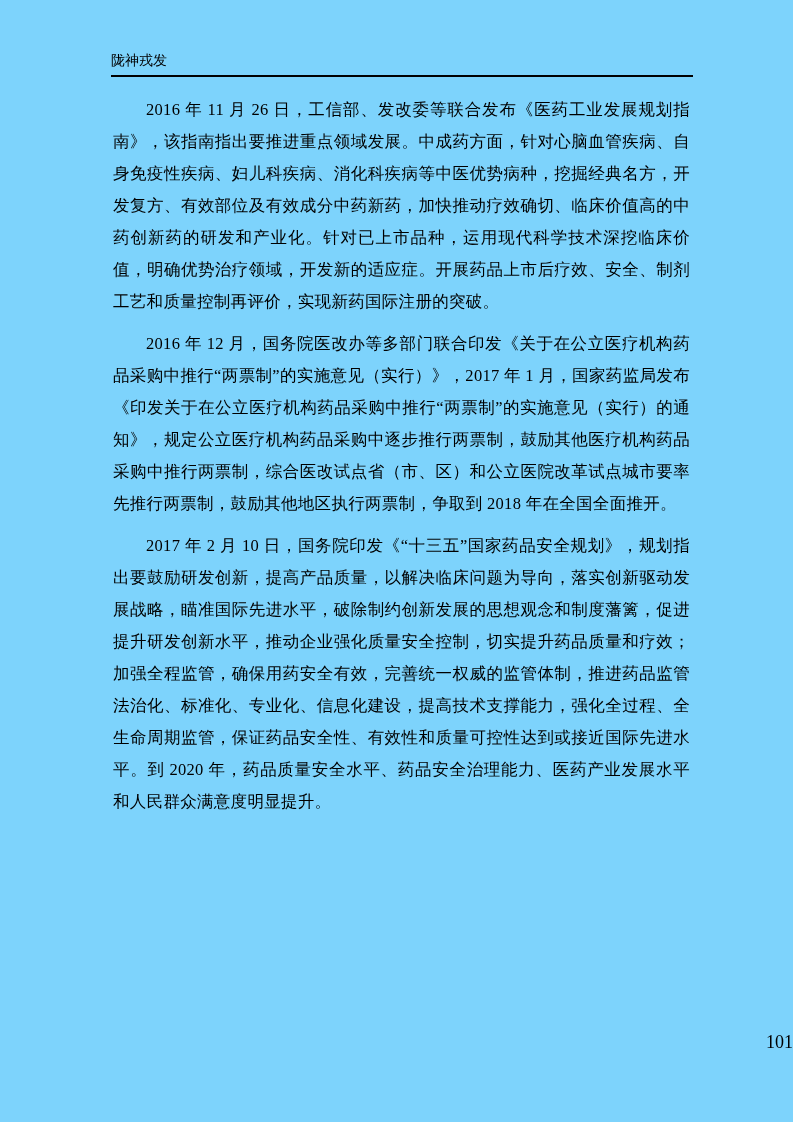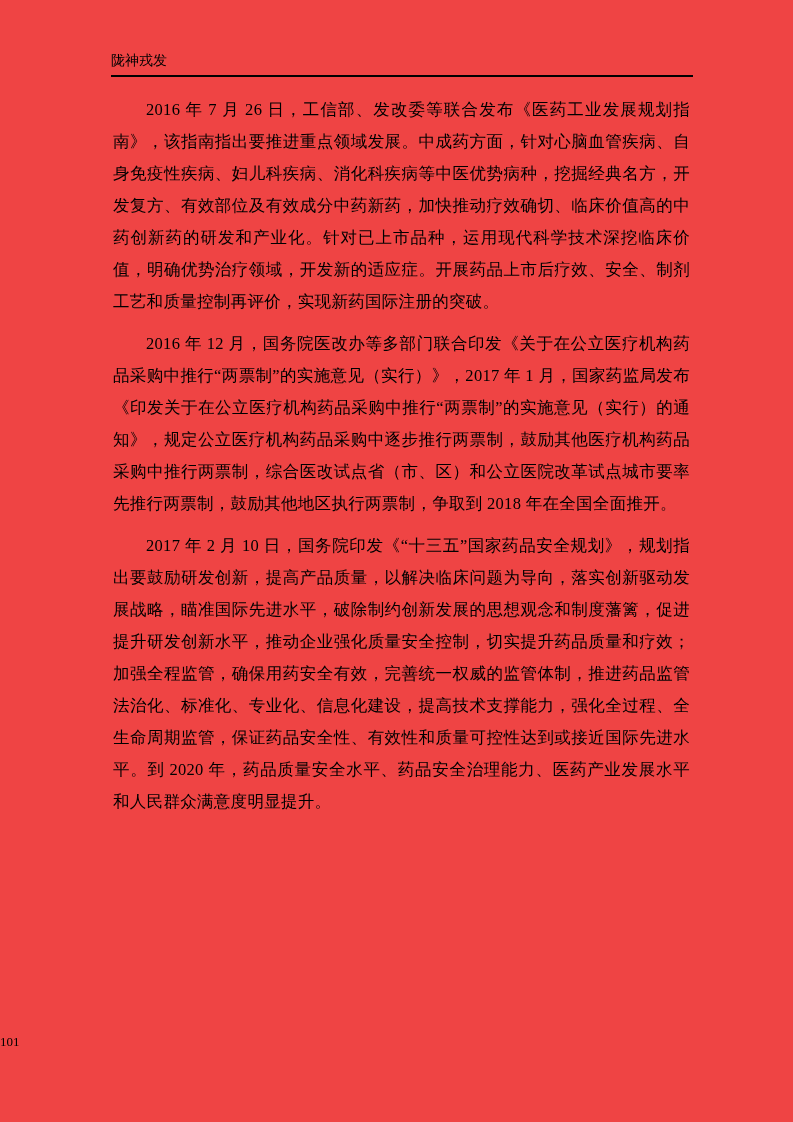--- a/index.html
+++ b/index.html
@@ -4,21 +4,21 @@
 <style>
   html, body {
     margin: 0;
     padding: 0;
     background: #ffffff;
   }
   .page {
     position: relative;
     width: 793px;
     height: 1122px;
-    background: #ef4444;
+    background: #7dd3fc;
     color: #000000;
     font-family: "Liberation Serif", "DejaVu Serif", serif;
     overflow: hidden;
     margin: 0 auto;
   }
   .header {
     position: absolute;
     left: 111px;
     right: 100px;
     top: 52px;
@@ -48,36 +48,36 @@
     text-indent: 2em;
   }
   .para.no-indent {
     text-indent: 0;
   }
   .footer {
     position: absolute;
     left: 0;
     right: 0;
     top: 1033px;
-    text-align: left;
-    font-size: 13px;
+    text-align: right;
+    font-size: 18px;
     line-height: 18px;
   }
 </style>
 </head>
 <body>
 
 <div class="page">
 
   <div class="header">
     <span class="header-left">陇神戎发</span>
   </div>
 
   <div class="doc-body">
-    <p class="para">2016 年 7 月 26 日，工信部、发改委等联合发布《医药工业发展规划指南》，该指南指出要推进重点领域发展。中成药方面，针对心脑血管疾病、自身免疫性疾病、妇儿科疾病、消化科疾病等中医优势病种，挖掘经典名方，开发复方、有效部位及有效成分中药新药，加快推动疗效确切、临床价值高的中药创新药的研发和产业化。针对已上市品种，运用现代科学技术深挖临床价值，明确优势治疗领域，开发新的适应症。开展药品上市后疗效、安全、制剂工艺和质量控制再评价，实现新药国际注册的突破。</p>
+    <p class="para">2016 年 11 月 26 日，工信部、发改委等联合发布《医药工业发展规划指南》，该指南指出要推进重点领域发展。中成药方面，针对心脑血管疾病、自身免疫性疾病、妇儿科疾病、消化科疾病等中医优势病种，挖掘经典名方，开发复方、有效部位及有效成分中药新药，加快推动疗效确切、临床价值高的中药创新药的研发和产业化。针对已上市品种，运用现代科学技术深挖临床价值，明确优势治疗领域，开发新的适应症。开展药品上市后疗效、安全、制剂工艺和质量控制再评价，实现新药国际注册的突破。</p>
     <p class="para">2016 年 12 月，国务院医改办等多部门联合印发《关于在公立医疗机构药品采购中推行“两票制”的实施意见（实行）》，2017 年 1 月，国家药监局发布《印发关于在公立医疗机构药品采购中推行“两票制”的实施意见（实行）的通知》，规定公立医疗机构药品采购中逐步推行两票制，鼓励其他医疗机构药品采购中推行两票制，综合医改试点省（市、区）和公立医院改革试点城市要率先推行两票制，鼓励其他地区执行两票制，争取到 2018 年在全国全面推开。</p>
     <p class="para">2017 年 2 月 10 日，国务院印发《“十三五”国家药品安全规划》，规划指出要鼓励研发创新，提高产品质量，以解决临床问题为导向，落实创新驱动发展战略，瞄准国际先进水平，破除制约创新发展的思想观念和制度藩篱，促进提升研发创新水平，推动企业强化质量安全控制，切实提升药品质量和疗效；加强全程监管，确保用药安全有效，完善统一权威的监管体制，推进药品监管法治化、标准化、专业化、信息化建设，提高技术支撑能力，强化全过程、全生命周期监管，保证药品安全性、有效性和质量可控性达到或接近国际先进水平。到 2020 年，药品质量安全水平、药品安全治理能力、医药产业发展水平和人民群众满意度明显提升。</p>
   </div>
 
   <div class="footer">
     <span>101</span>
   </div>
 
 </div>
 

